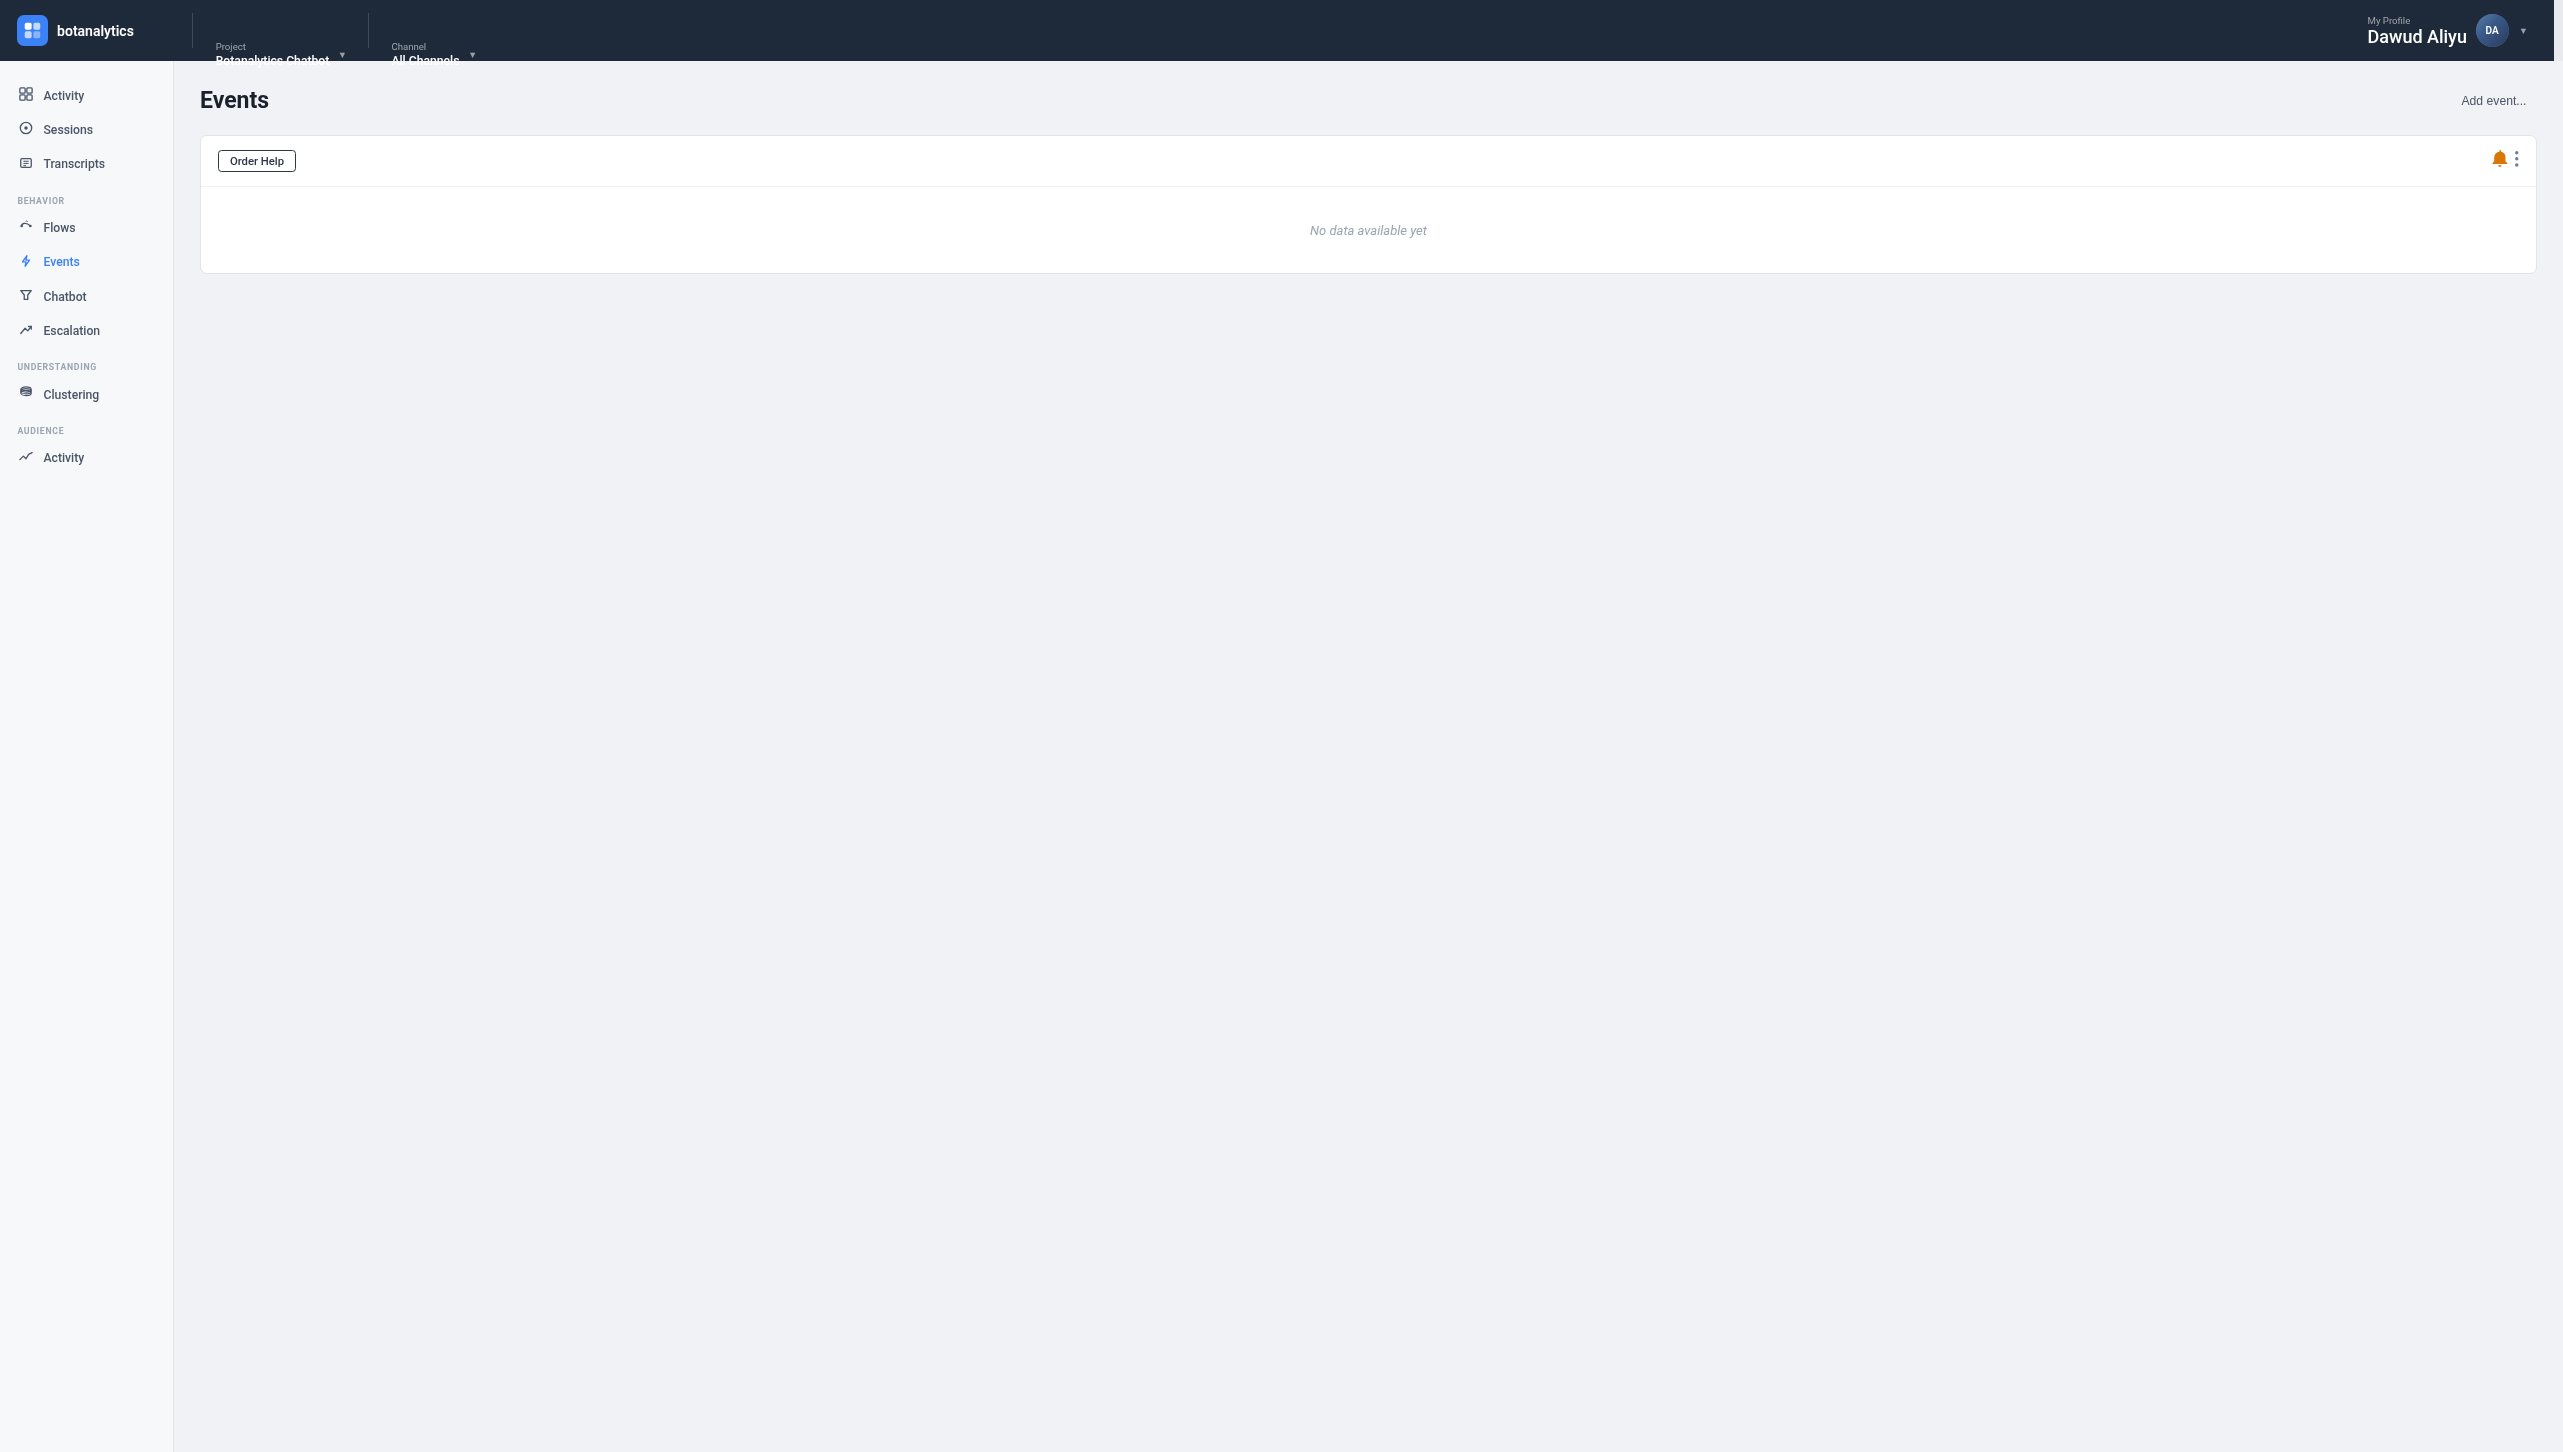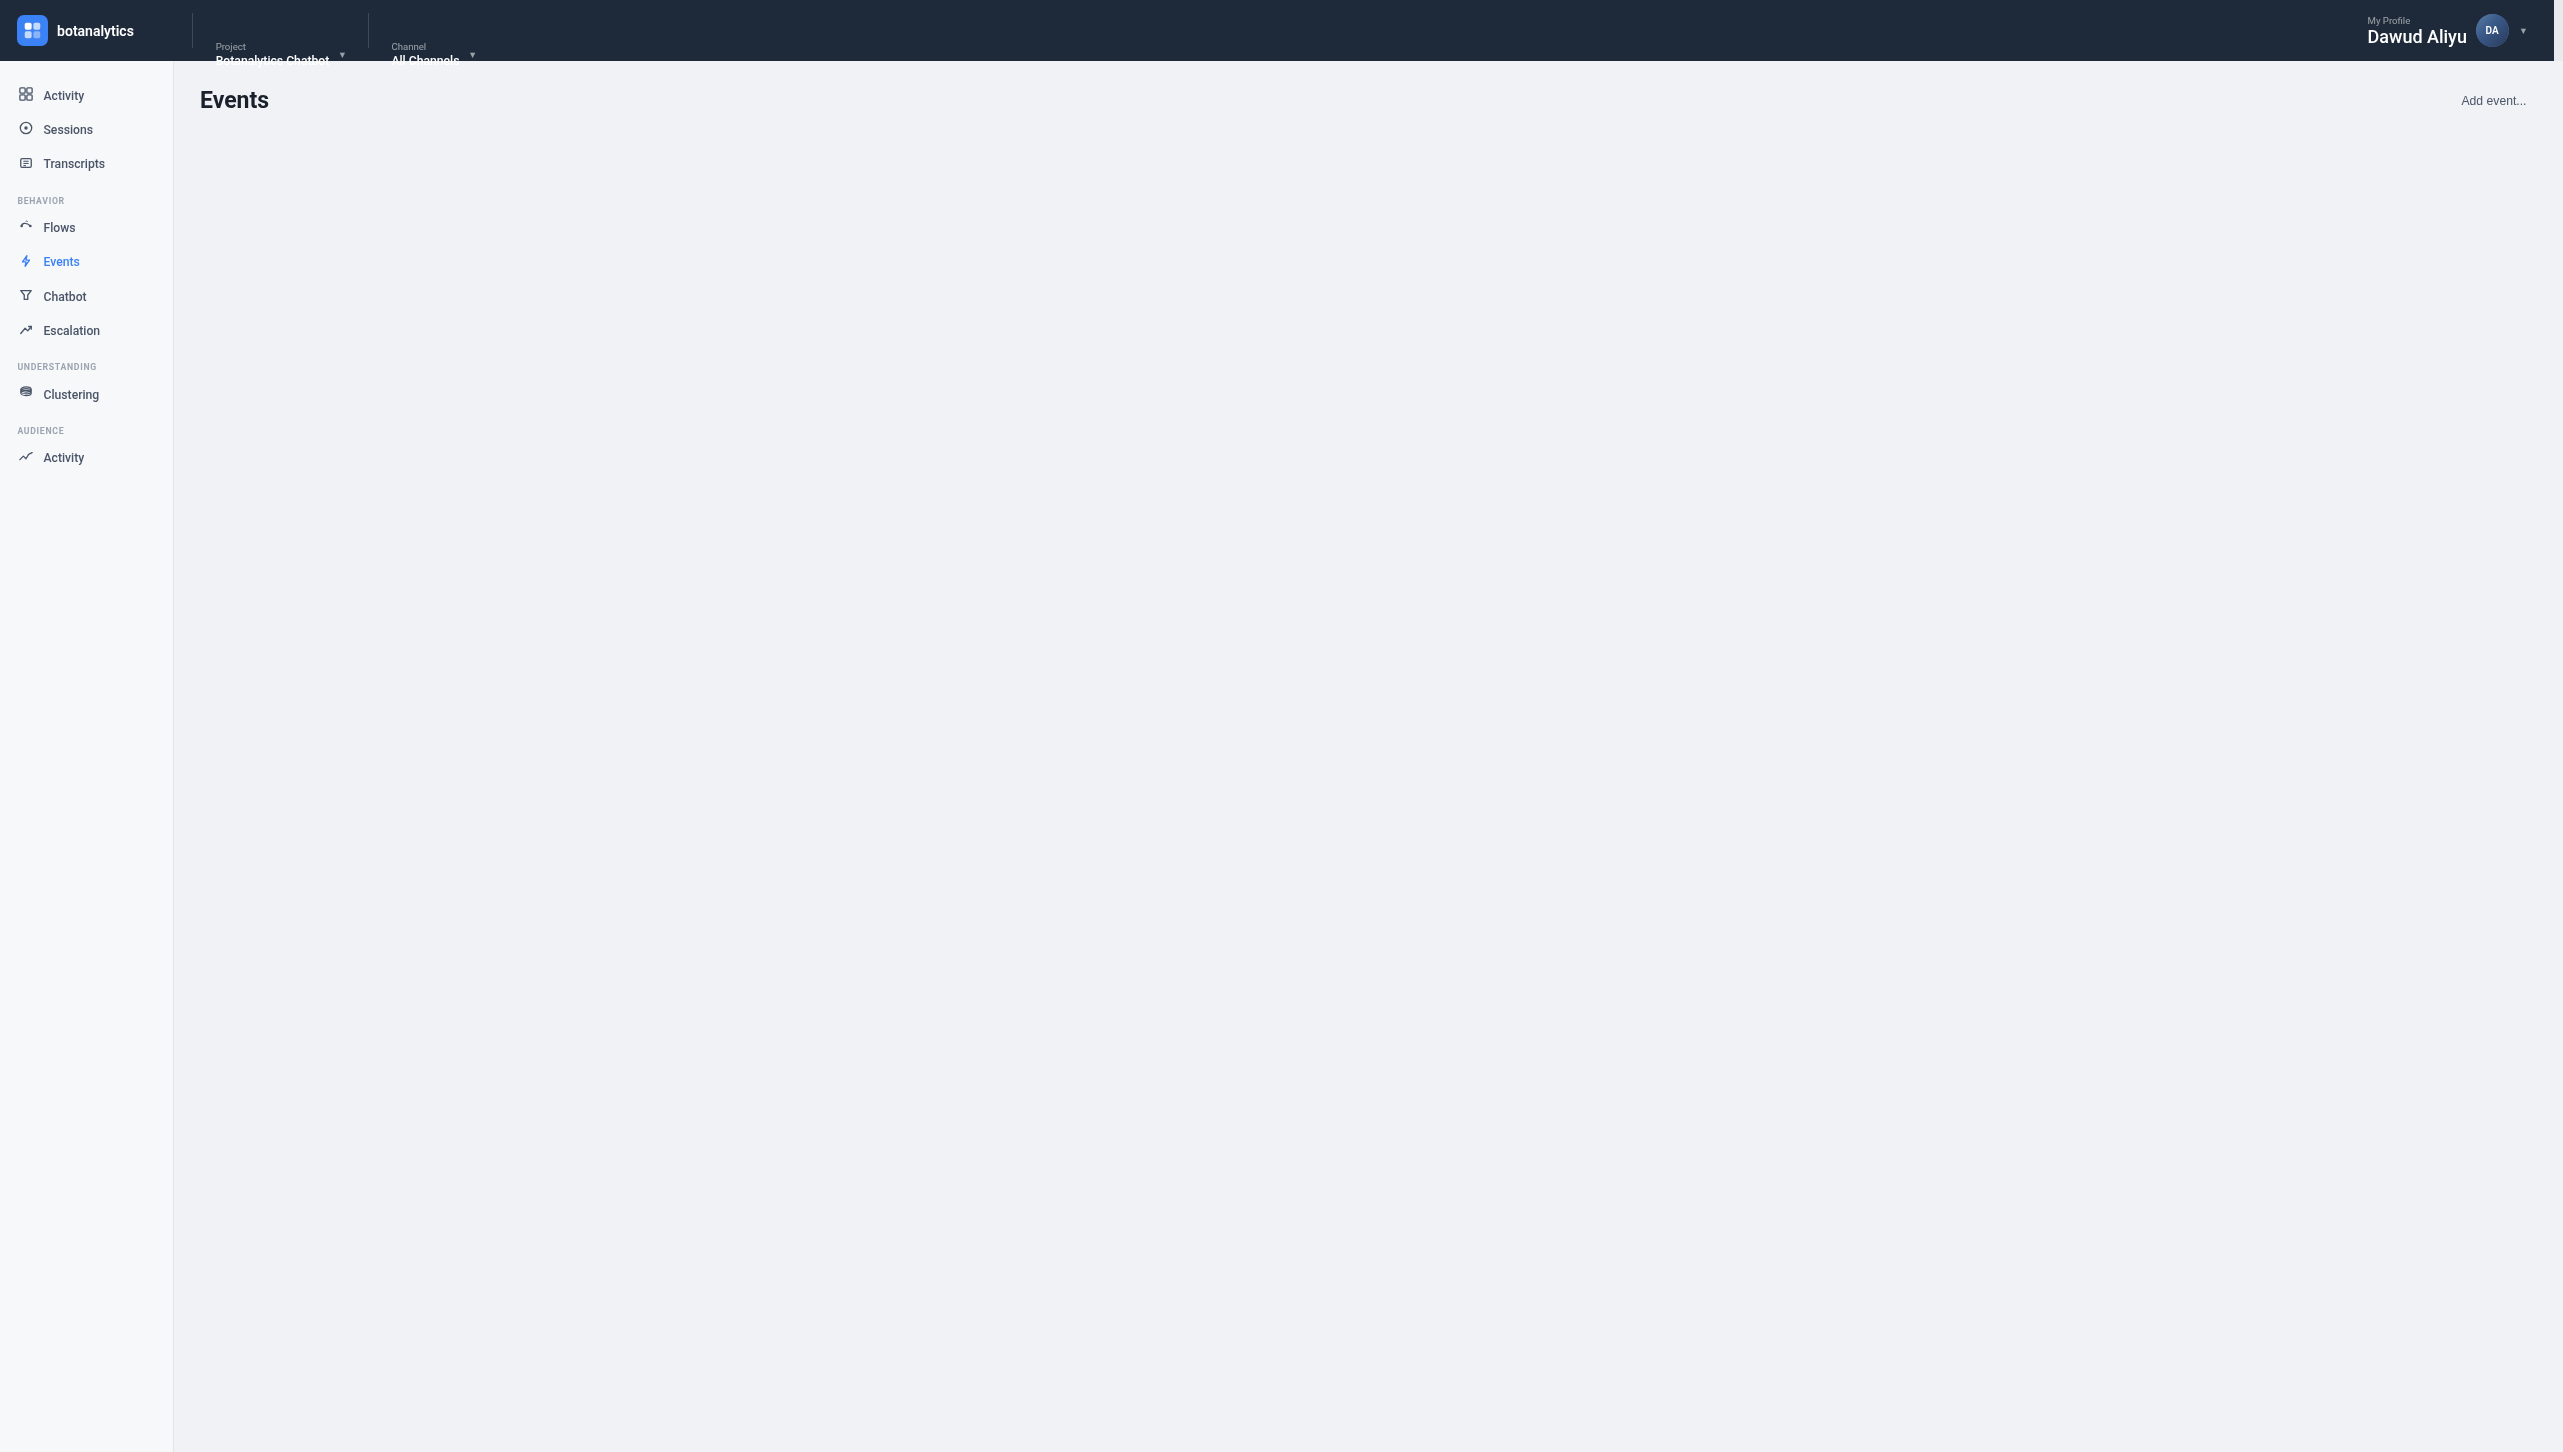--- a/index.html
+++ b/index.html
@@ -378,17 +378,39 @@
 
   </aside>
 
   <main class="main">
 
     <div class="page-header">
       <h1 class="page-title">Events</h1>
       <button class="add-event-btn">Add event...</button>
     </div>
 
+    <div class="event-card">
+      <div class="event-card-header">
+        <span class="event-tag">Order Help</span>
+        <div class="event-actions">
+          <span class="bell-icon">
+            <svg width="15.7" height="17.4" viewBox="0 0 18 20" fill="#d97706">
+                <path d="M9 0a1.5 1.5 0 011.5 1.5v.55A6.5 6.5 0 0115.5 8.5v4.5l2 2v1H.5v-1l2-2V8.5A6.5 6.5 0 018.5 2.05V1.5A1.5 1.5 0 019 0zm0 19.5a2 2 0 002-2H7a2 2 0 002 2z"></path>
+              </svg>
+          </span>
+          <span class="more-icon">
+            <svg width="3.5" height="15.7" viewBox="0 0 4 18" fill="#718096">
+                <circle cx="2" cy="2" r="2"></circle>
+                <circle cx="2" cy="9" r="2"></circle>
+                <circle cx="2" cy="16" r="2"></circle>
+              </svg>
+          </span>
+        </div>
+      </div>
+      <div class="event-body">
+        <span class="no-data-text">No data available yet</span>
+      </div>
+    </div>
 
   </main>
 
 </div>
 
 
 </body></html>

